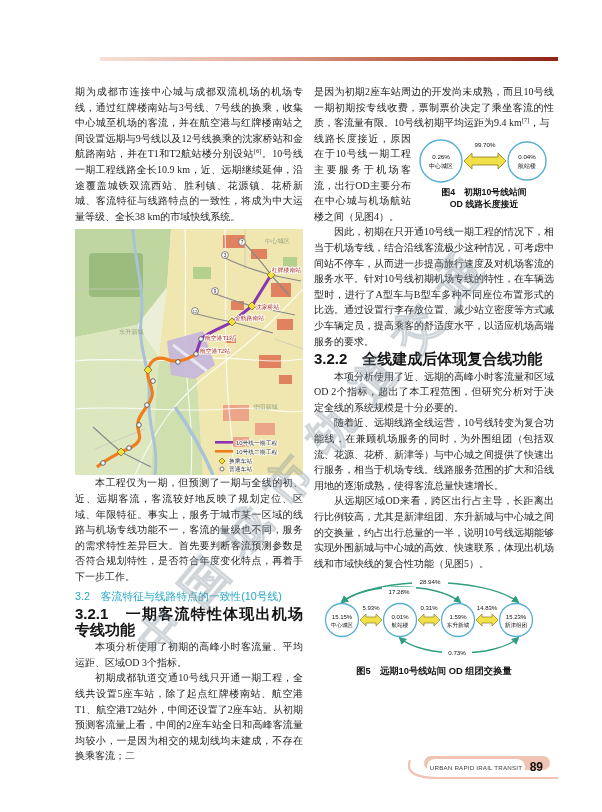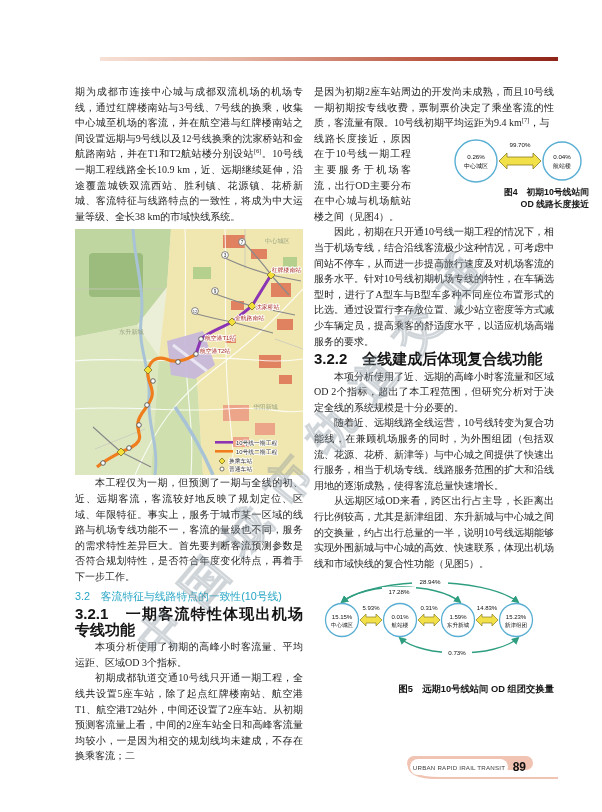--- a/index.html
+++ b/index.html
@@ -15,36 +15,36 @@
   .col { position:absolute; top:84px; font-size:10px; line-height:15.6px; text-align:justify; }
   .col-left  { left:75px;  width:228px; }
   .col-right { left:314px; width:240px; }
   p { margin:0; text-align:justify; }
   .indent { text-indent:2em; }
   sup { font-size:6.5px; vertical-align:super; line-height:0; }
 
   .h-sec { font-family:"Liberation Sans",sans-serif; font-weight:normal; font-size:10.8px; color:#27a6c5; margin:4px 0 2px; }
   .h-sub { font-family:"Liberation Sans",sans-serif; font-weight:bold; font-size:15px; color:#141414; margin:2px 0 2px; }
 
-  .caption { font-family:"Liberation Sans",sans-serif; font-weight:bold; font-size:9.3px; text-align:right; color:#141414; }
+  .caption { font-family:"Liberation Sans",sans-serif; font-weight:bold; font-size:9.3px; text-align:center; color:#141414; }
   .fig3-wrap { margin:5px 0 0; }
   .fig3-caption { margin:3px 0 5px; }
 
-  .wrap-row { display:flex; align-items:flex-start;gap:35px; }
+  .wrap-row { display:flex; align-items:flex-start; }
   .wrap-text { flex:0 0 97px; width:97px; margin-right:3px; }
   .fig4-box { flex:1; padding-top:3px; }
   .fig4-caption { font-size:8.8px; line-height:12px; }
 
   .fig5-box { margin-top:5px; }
-  .fig5-caption { margin-top:20px; }
+  .fig5-caption { margin-top:2px; }
 
   
   .footer-swoosh { position:absolute; left:400px; top:754px; }
   .footer-badge {
-    position:absolute; left:407px; top:756px; width:126px; height:14px;
+    position:absolute; left:424px; top:756px; width:126px; height:14px;
     background:#f0c3b2; border-radius:11px;
   }
   .footer-journal {
     position:absolute; left:3px; top:3px; width:98px; height:16px;
     background:#ffffff; border-radius:8px;
     font-family:"Liberation Sans",sans-serif; font-size:6.2px; color:#3c3c3c;
     display:flex; align-items:center; justify-content:center; letter-spacing:0.2px;
     white-space:nowrap;
   }
   .footer-pagenum {

